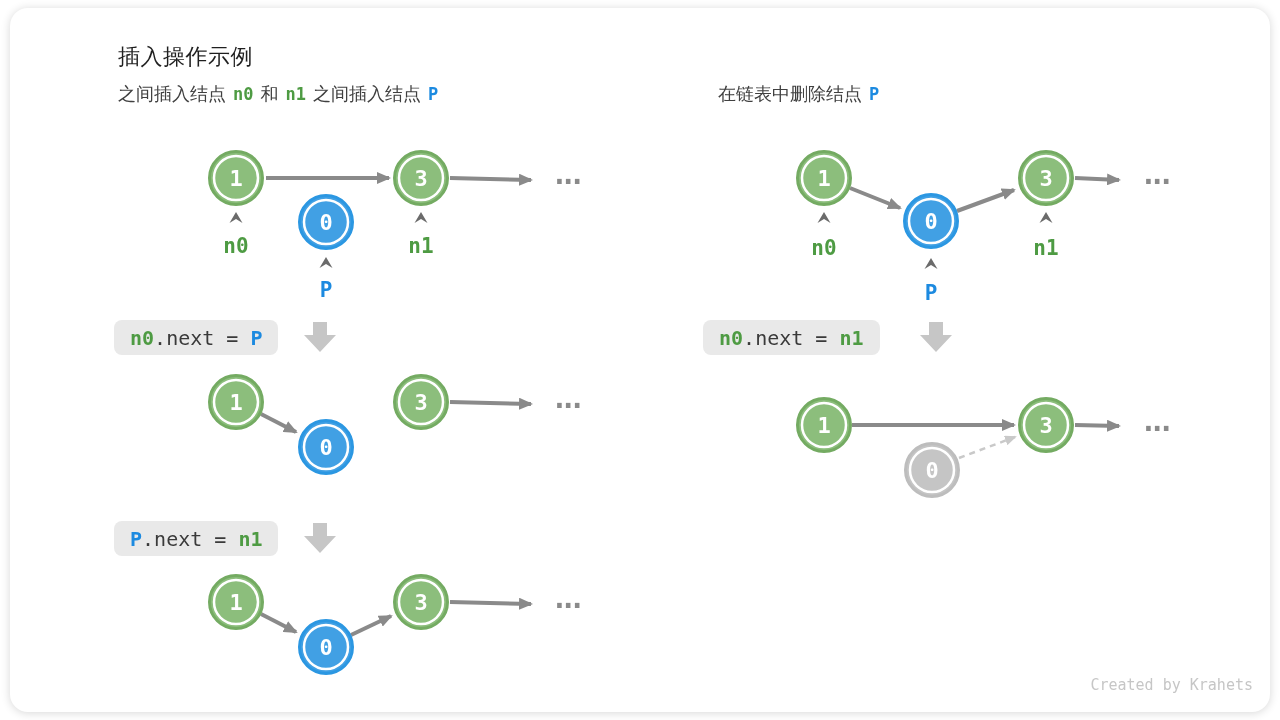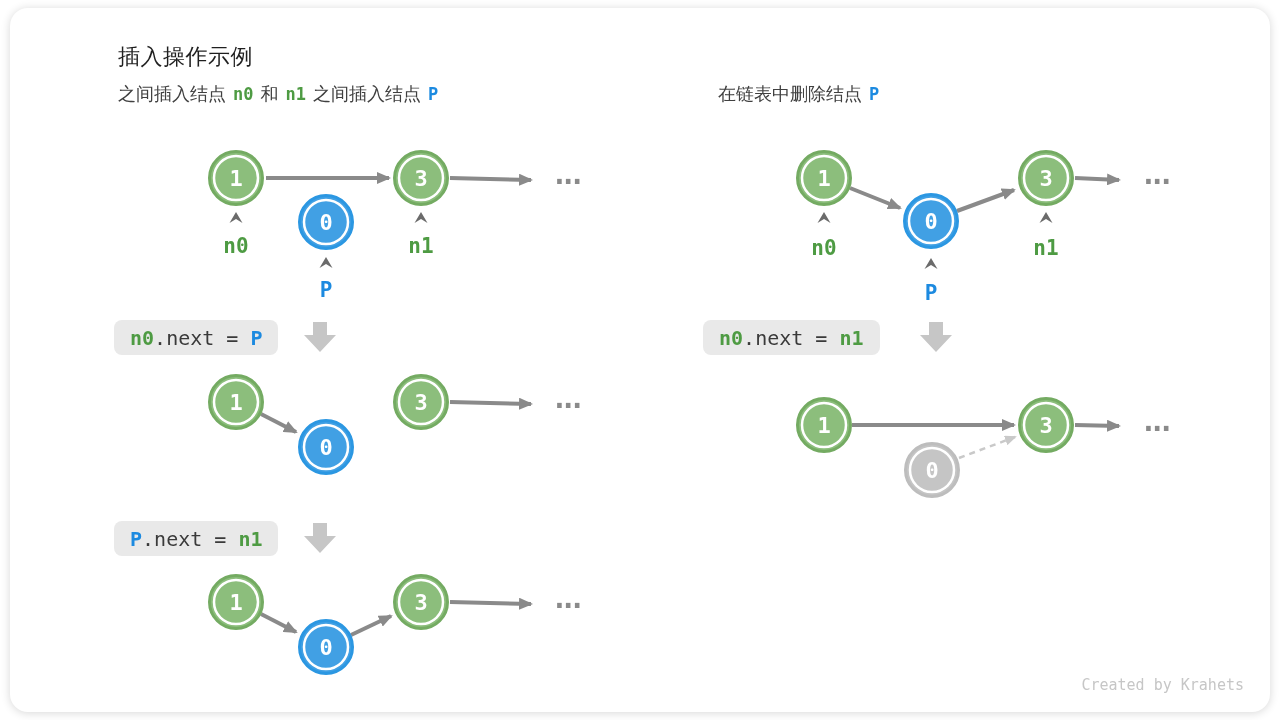--- a/index.html
+++ b/index.html
@@ -208,14 +208,14 @@
       <circle class="node-ring" r="22"></circle>
       <text class="node-val" y="8">3</text>
     </g>
     <g transform="translate(932,470)">
       <circle class="node-body gray" r="26.5"></circle>
       <circle class="node-ring" r="22"></circle>
       <text class="node-val" y="8">0</text>
     </g>
   </svg>
 
-  <div class="footer" style="right:36px; top:676px;">Created by Krahets</div>
+  <div class="footer" style="right:27px; top:676px;">Created by Krahets</div>
 </div>
 
 </body></html>

